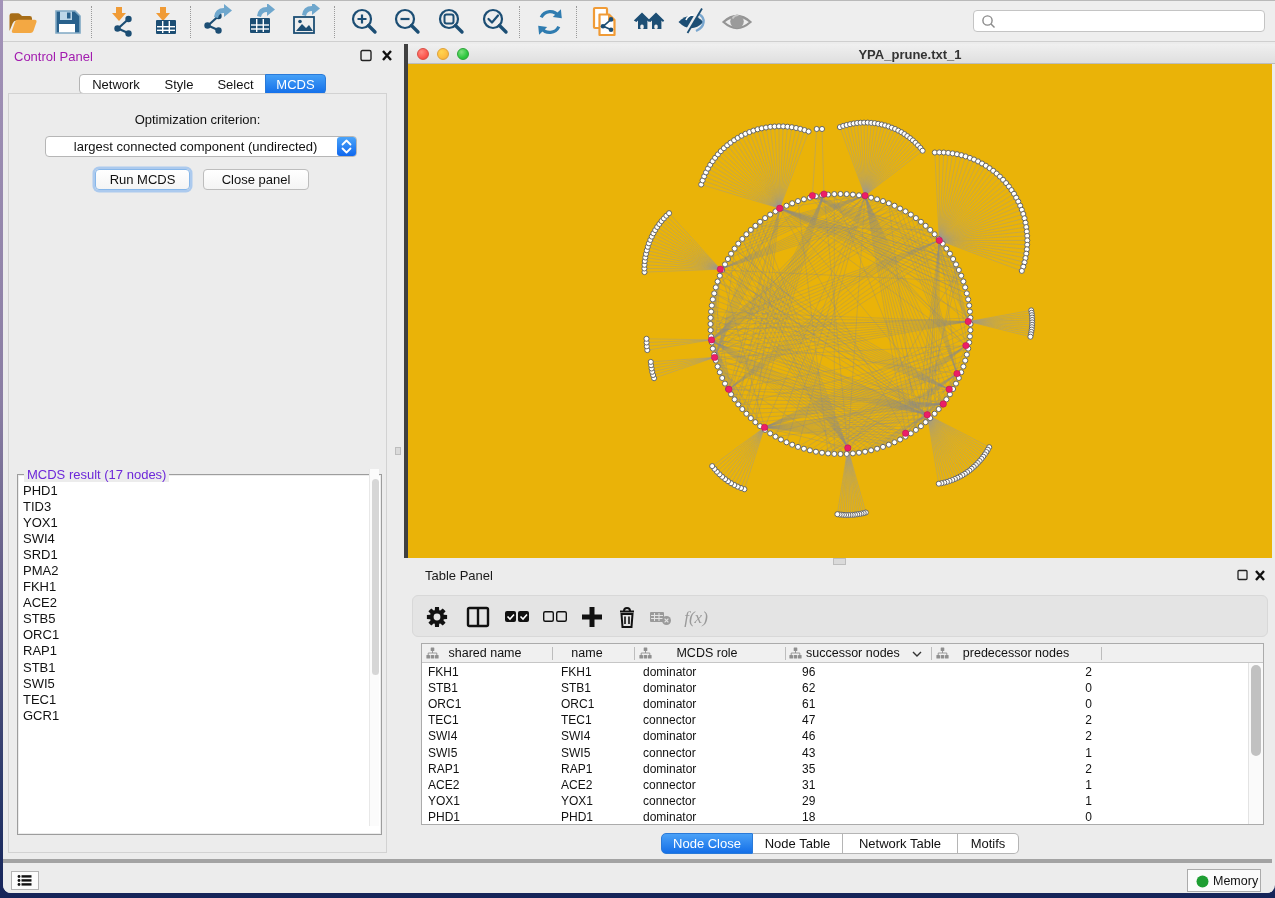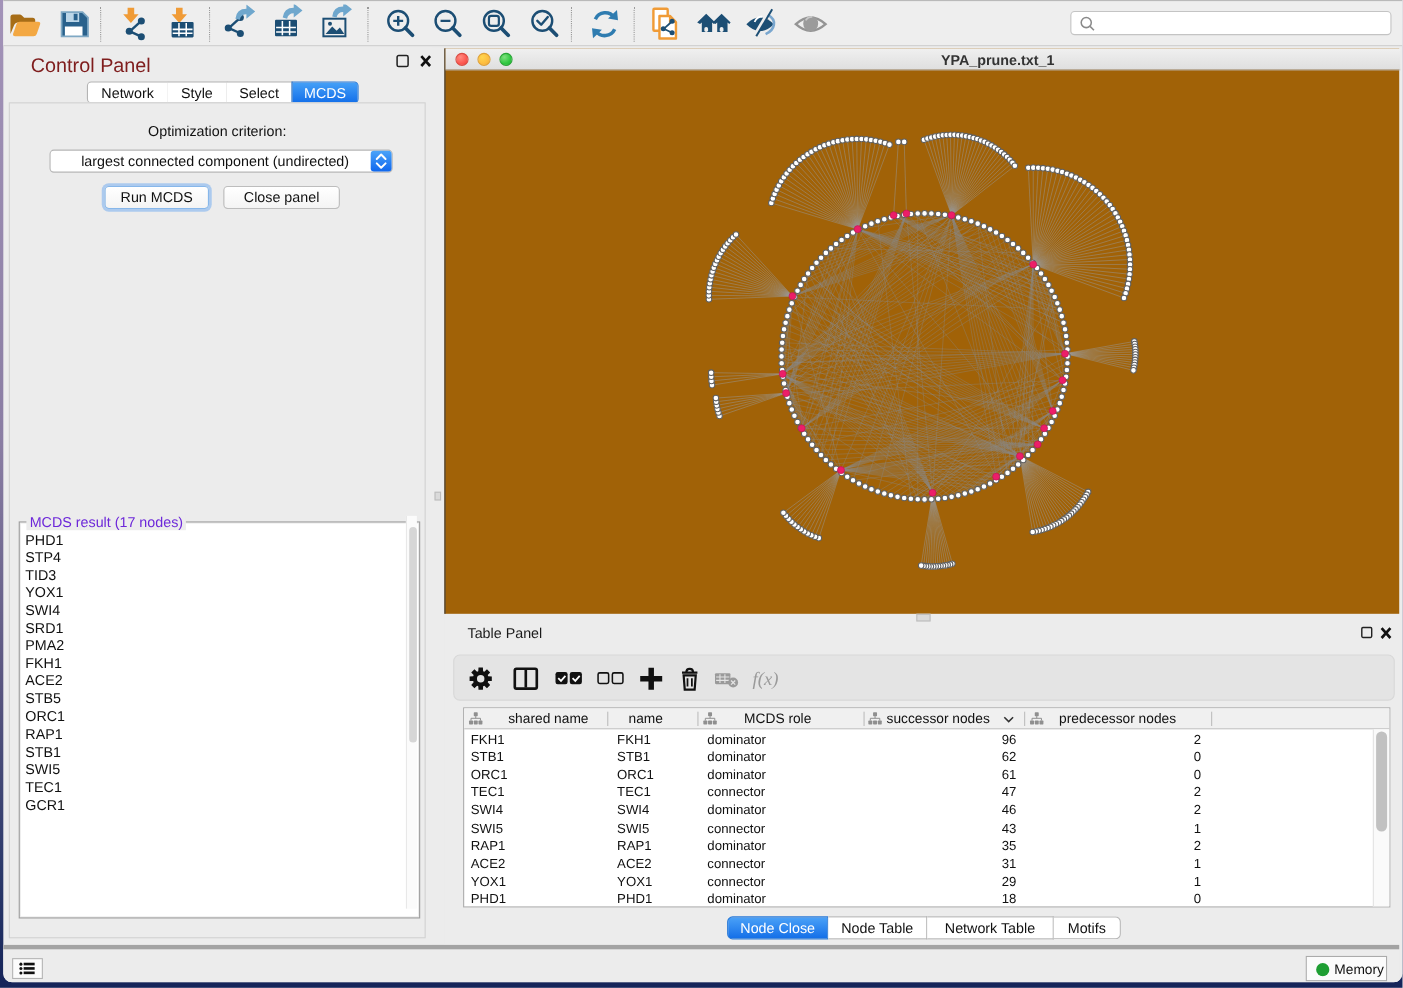--- a/index.html
+++ b/index.html
@@ -7,57 +7,57 @@
   body { font-family:"Liberation Sans", sans-serif; background:linear-gradient(180deg,#a393b8 0%,#8a7da3 45%,#58557f 70%,#2c3a6b 88%,#152459 100%); }
   #win { position:absolute; left:3px; top:0; width:1272px; height:893px; background:#ececec; border-radius:0 0 8px 8px; overflow:hidden; }
   .abs { position:absolute; }
   #shift { position:absolute; left:-3px; top:0; width:1275px; height:893px; }
   
   #toolbar { position:absolute; left:0; top:0; width:1275px; height:42px; background:#eeeeee; border-top:1px solid #b9b9b9; border-bottom:1px solid #cfcfcf; }
   .tsep { position:absolute; top:5px; height:32px; width:0; border-left:1px dotted #9a9a9a; }
   .ticon { position:absolute; top:3px; }
   #searchbox { position:absolute; left:973px; top:9px; width:292px; height:22px; background:#fff; border:1px solid #c4c4c4; border-radius:4px; }
   
-  #cp-title { position:absolute; left:28px; top:49px; font-size:18px; color:#7f1d1d; }
+  #cp-title { position:absolute; left:14px; top:49px; font-size:13px; color:#a21caf; }
   .tab { position:absolute; top:74px; height:20px; background:#fff; border:1px solid #b4b4b4; font-size:13px; color:#111; text-align:center; line-height:19px; }
   .tabsel { background:linear-gradient(180deg,#45a0f7,#1470ea); color:#fff; border-color:#2a7ad8; }
   #pane { position:absolute; left:8px; top:93px; width:379px; height:760px; border:1px solid #d2d2d2; background:#ececec; }
   #optlabel { position:absolute; left:0; top:112px; width:395px; text-align:center; font-size:13px; color:#111; }
   #combo { position:absolute; left:45px; top:136px; width:312px; height:21px; background:#fff; border:1px solid #b6b6b6; border-radius:4px; font-size:13px; color:#111; line-height:19px; text-align:center; }
   #combocap { position:absolute; left:337px; top:137px; width:19px; height:19px; border-radius:3px; background:linear-gradient(180deg,#4ba4f9,#0f67ee); }
   .btn { position:absolute; top:169px; height:21px; background:linear-gradient(180deg,#ffffff,#f4f4f4); border:1px solid #bdbdbd; border-radius:4px; font-size:13px; color:#111; text-align:center; line-height:20px; }
   #runbtn { left:95px; width:95px; border-color:#87b7ea; box-shadow:0 0 0 2.5px rgba(120,175,240,.55); }
   #closebtn { left:203px; width:106px; }
   #fieldset { position:absolute; left:17px; top:474px; width:365px; height:361px; border:1px solid #9d9d9d; }
   #fslegend { position:absolute; left:24px; top:467px; background:#ececec; padding:0 3px; font-size:13px; color:#6d28d9; }
   #listbox { position:absolute; left:19px; top:476px; width:361px; height:357px; background:#fff; padding-top:7px; }
   #listbox div.it { font-size:13px; color:#111; height:16.06px; line-height:16px; padding-left:4px; }
   #lb-sb { position:absolute; left:350px; top:-7px; width:10px; height:357px; background:#fbfbfb; border-left:1px solid #e8e8e8; }
   #lb-thumb { position:absolute; left:1.5px; top:10px; width:7px; height:196px; background:#d6d6d6; border-radius:4px; }
   
   #vsplit { position:absolute; left:392px; top:43px; width:12px; height:816px; background:#ececec; }
   #vsplit-h { position:absolute; left:3px; top:404px; width:6px; height:8px; background:#dadada; border:1px solid #bdbdbd; }
   
-  #netwin { position:absolute; left:404px; top:44px; width:868px; height:514px; border-left:1px solid #404040; background:#a16207; }
+  #netwin { position:absolute; left:404px; top:44px; width:868px; height:514px; border-left:4px solid #404040; background:#eab308; }
   #nettitle { position:absolute; left:0; top:0; width:868px; height:20px; background:linear-gradient(180deg,#f0f0f0,#dfdfdf); border-bottom:1px solid #bdbdbd; }
   .light { position:absolute; top:3.8px; width:12px; height:12px; border-radius:50%; }
   #nettitle span { position:absolute; left:0; top:3px; width:1004px; text-align:center; font-size:13px; font-weight:bold; color:#333; }
   
   #hsplit-h { position:absolute; left:833px; top:558px; width:13px; height:7px; background:#dadada; border:1px solid #bdbdbd; }
   #tp-title { position:absolute; left:425px; top:568px; font-size:13px; color:#1a1a1a; }
   #tp-toolbar { position:absolute; left:412px; top:595px; width:856px; height:42px; background:#e4e4e4; border:1px solid #d8d8d8; border-radius:6px; }
   #tbl { position:absolute; left:421px; top:643px; width:843px; height:182px; background:#fff; border:1px solid #ababab; }
   #tbl-head { position:absolute; left:0; top:0; width:841px; height:19px; background:#f0f0f0; border-bottom:1px solid #c6c6c6; font-size:12.5px; color:#111; }
   .hdiv { position:absolute; top:3px; height:13px; width:0; border-left:1px solid #bdbdbd; }
   .hlab { position:absolute; top:2px; }
   .trow { position:absolute; left:0; width:841px; height:16.1px; font-size:12px; color:#111; }
   .c1 { position:absolute; left:6px; top:1px; }
   .c2 { position:absolute; left:139px; top:1px; }
   .c3 { position:absolute; left:221px; top:1px; }
-  .c4 { position:absolute; left:380px; width:122px; top:1px; text-align:right; }
+  .c4 { position:absolute; left:380px; width:122px; top:1px; }
   .c5 { position:absolute; left:530px; width:140px; top:1px; text-align:right; }
   #tbl-sb { position:absolute; left:826px; top:19px; width:15px; height:161px; background:#fafafa; border-left:1px solid #e3e3e3; }
   #tbl-thumb { position:absolute; left:2px; top:2px; width:10px; height:91px; background:#c1c1c1; border-radius:5px; }
   
   #segs { position:absolute; left:661px; top:833px; height:21px; }
   .seg { position:absolute; top:0; height:21px; background:#fff; border:1px solid #b5b5b5; border-left:none; font-size:13px; color:#111; text-align:center; line-height:20px; }
   .segsel { background:linear-gradient(180deg,#4aa1f7,#146fe8); color:#fff; border-color:#2a7ad8; }
   
   #statusbar { position:absolute; left:0; top:859px; width:1272px; height:34px; background:#ececec; border-top:4px solid #a3a3a3; }
   #listbtn { position:absolute; left:11px; top:8px; width:28px; height:19px; background:#fcfcfc; border:1px solid #b3b3b3; }
@@ -213,21 +213,20 @@
     <svg width="19" height="19" viewBox="0 0 19 19">
           <path d="M5.5 7.5 L9.5 3.5 L13.5 7.5" fill="none" stroke="#fff" stroke-width="1.8" stroke-linecap="round" stroke-linejoin="round"></path>
           <path d="M5.5 11.5 L9.5 15.5 L13.5 11.5" fill="none" stroke="#fff" stroke-width="1.8" stroke-linecap="round" stroke-linejoin="round"></path>
         </svg>
   </div>
   <div class="btn" id="runbtn">Run MCDS</div>
   <div class="btn" id="closebtn">Close panel</div>
   <div id="fieldset"></div>
   <div id="listbox">
     <div class="it">PHD1</div>
-        <div class="it">STP4</div>
         <div class="it">TID3</div>
         <div class="it">YOX1</div>
         <div class="it">SWI4</div>
         <div class="it">SRD1</div>
         <div class="it">PMA2</div>
         <div class="it">FKH1</div>
         <div class="it">ACE2</div>
         <div class="it">STB5</div>
         <div class="it">ORC1</div>
         <div class="it">RAP1</div>
@@ -688,21 +687,21 @@
           </svg>
           <svg style="position:absolute;left:514px;top:3px" width="13" height="13" viewBox="0 0 13 13">
             <g fill="#8f8f8f">
               <rect x="4.7" y="0.5" width="3.6" height="3.6" rx="0.6"></rect>
               <rect x="0.4" y="8" width="3.6" height="3.6" rx="0.6"></rect>
               <rect x="4.7" y="8" width="3.6" height="3.6" rx="0.6"></rect>
               <rect x="9" y="8" width="3.6" height="3.6" rx="0.6"></rect>
             </g>
             <path d="M6.5 4 v2 M2.2 8 v-2 h8.6 v2" fill="none" stroke="#8f8f8f" stroke-width="0.9"></path>
           </svg>
-      <div class="hlab" style="left:13px;width:100px;text-align:right">shared name</div>
+      <div class="hlab" style="left:13px;width:100px;text-align:center">shared name</div>
       <div class="hdiv" style="left:130px"></div>
       <div class="hlab" style="left:124px;width:82px;text-align:center">name</div>
       <div class="hdiv" style="left:212px"></div>
       <div class="hlab" style="left:230px;width:110px;text-align:center">MCDS role</div>
       <div class="hdiv" style="left:363px"></div>
       <div class="hlab" style="left:384px;width:105px;">successor nodes</div>
       <div class="hdiv" style="left:509px"></div>
       <div class="hlab" style="left:539px;width:110px;text-align:center">predecessor nodes</div>
       <div class="hdiv" style="left:679px"></div>
     </div>

